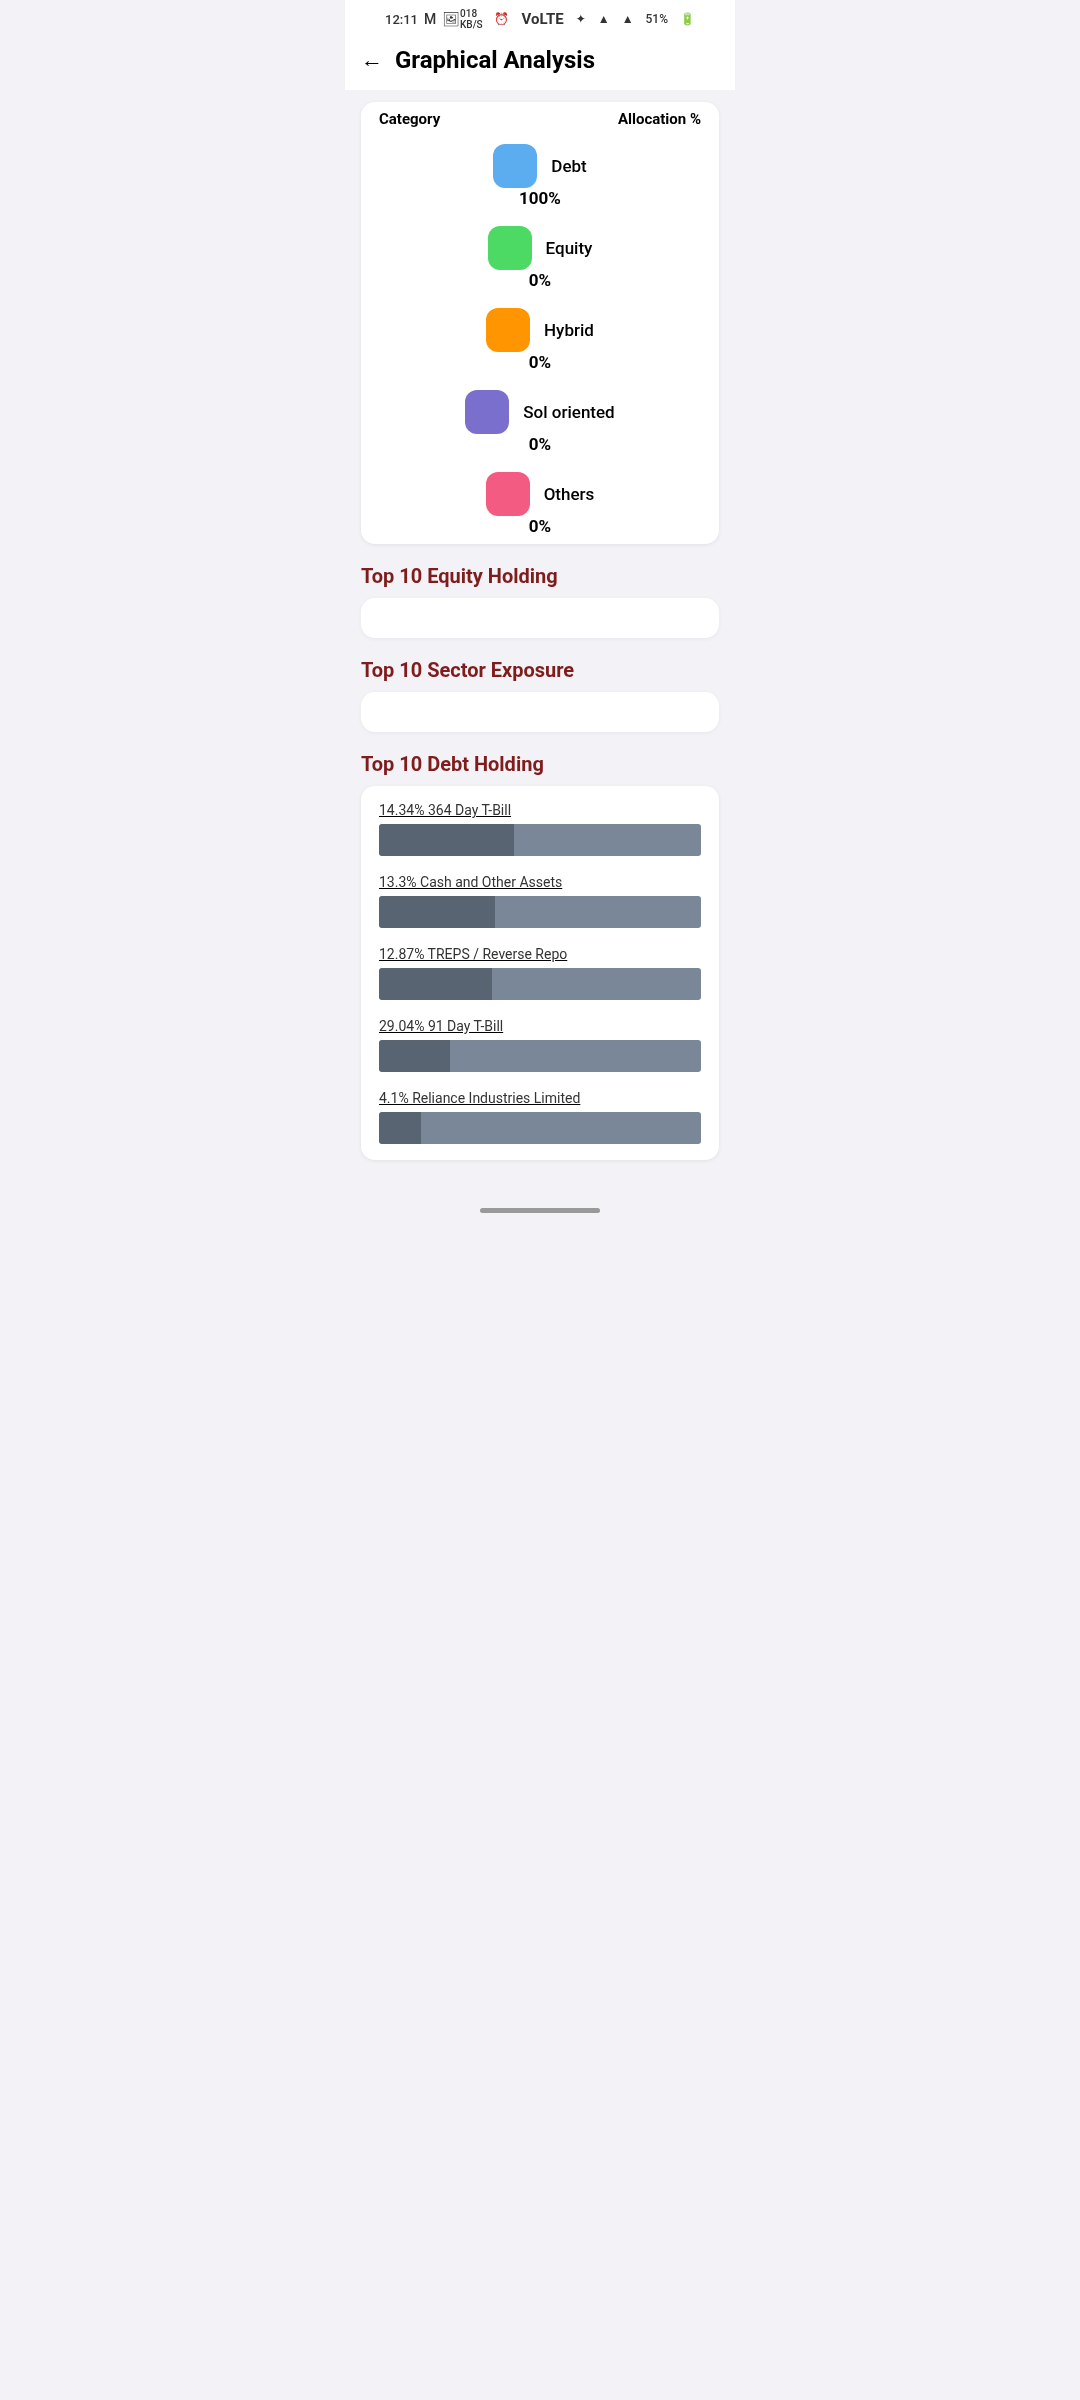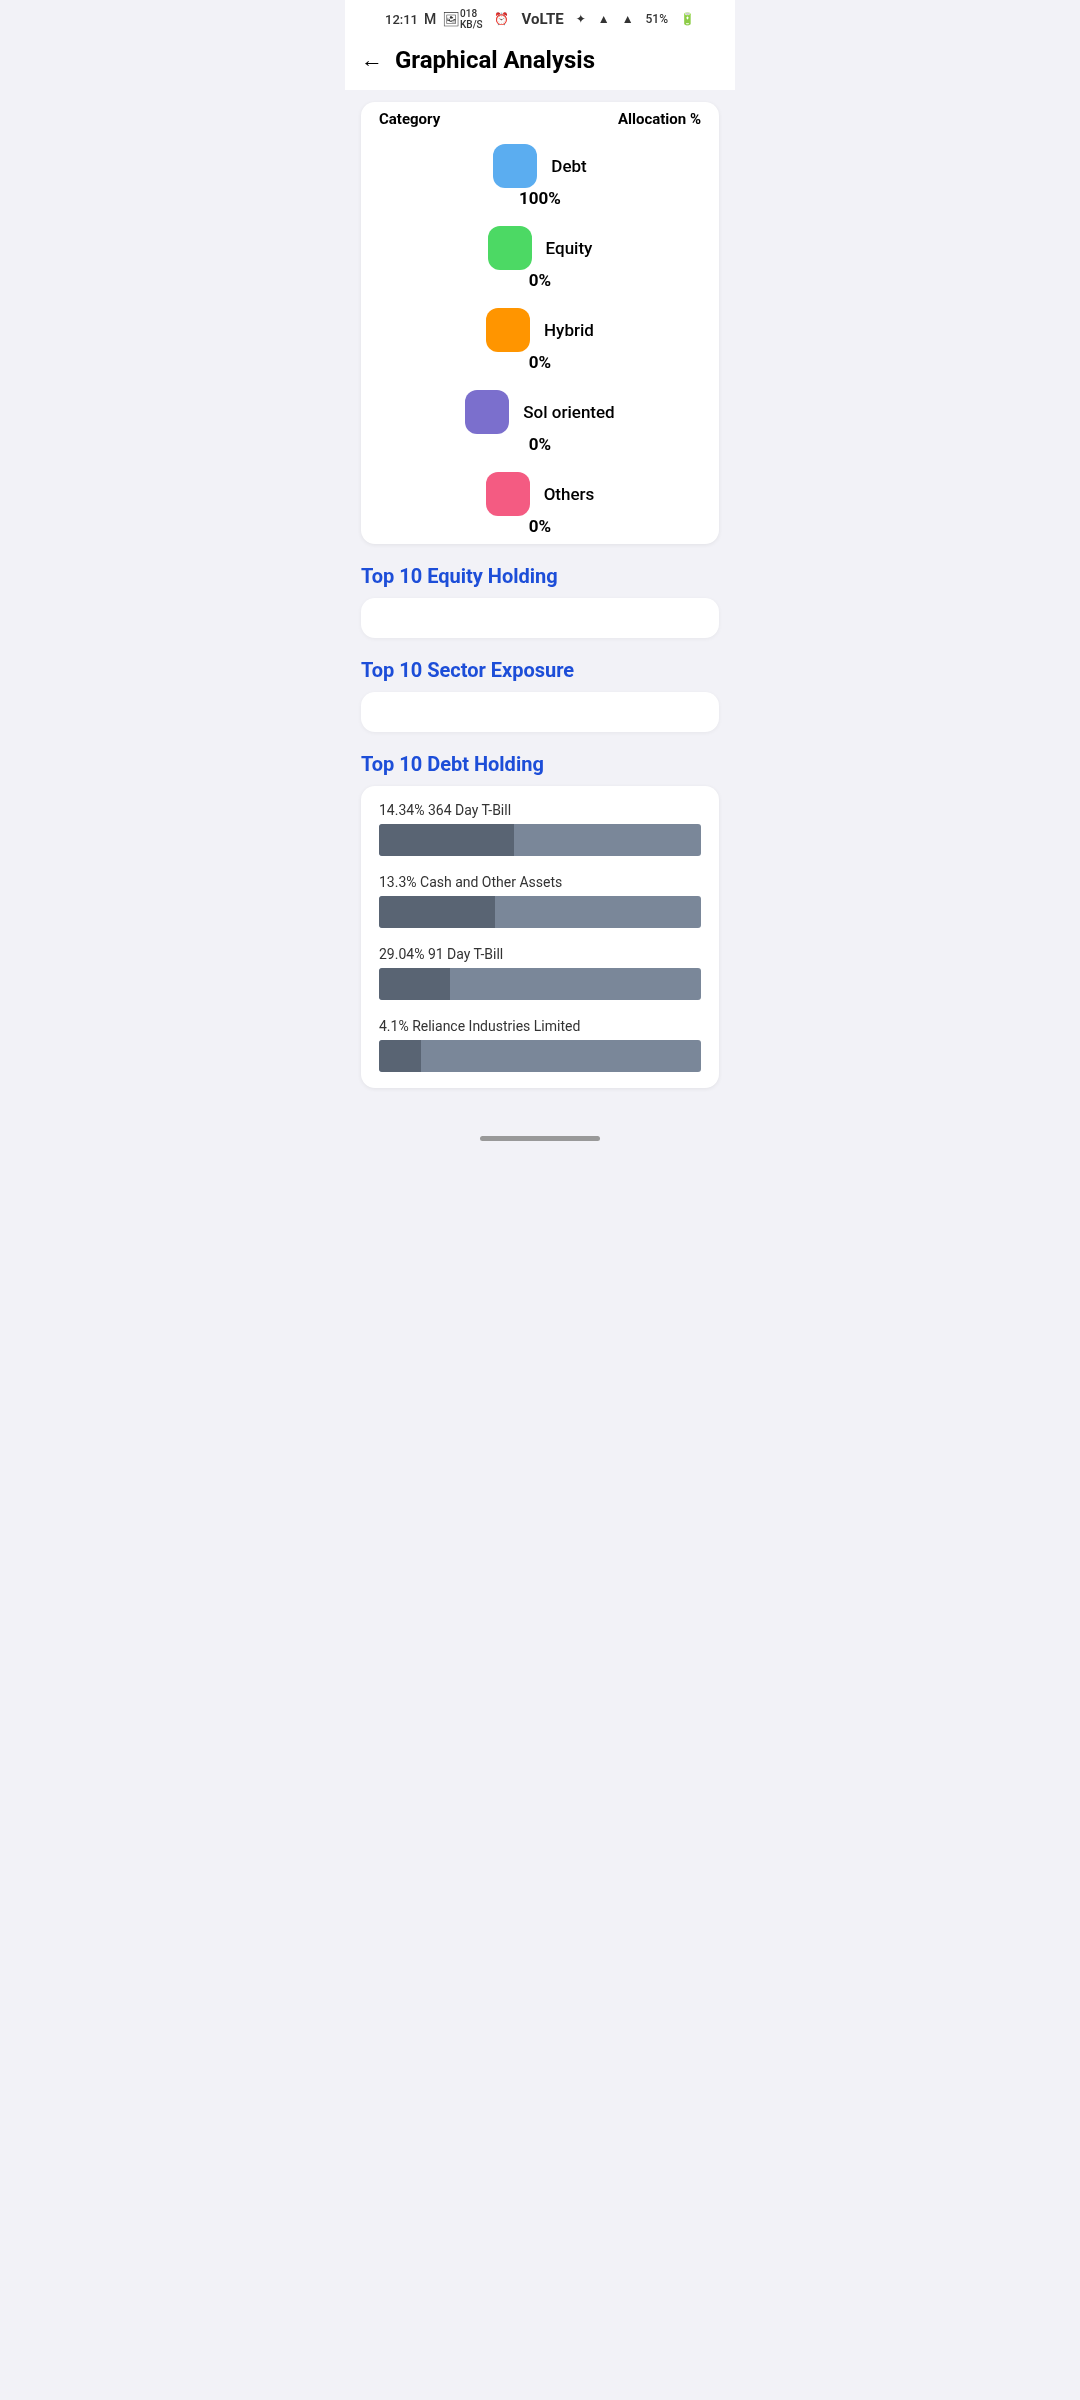--- a/index.html
+++ b/index.html
@@ -95,38 +95,39 @@
     }
     .allocation-value {
       font-size: 17px;
       font-weight: 700;
       color: #000;
     }
 
     .section-title {
       font-size: 20px;
       font-weight: 700;
-      color: #1d4ed8;
+      color: #7f1d1d;
       margin-bottom: 10px;
     }
     .empty-card {
       background: white;
       border-radius: 14px;
       padding: 20px;
       margin-bottom: 20px;
       min-height: 36px;
       box-shadow: 0 1px 4px rgba(0,0,0,0.05);
     }
 
     .debt-section { margin-bottom: 20px; }
     .debt-card {
       background: white;
       border-radius: 14px;
       padding: 16px 18px;
       box-shadow: 0 1px 4px rgba(0,0,0,0.07);
+      text-decoration: underline;
     }
     .debt-item {
       margin-bottom: 18px;
     }
     .debt-item:last-child { margin-bottom: 0; }
     .debt-item-label {
       font-size: 14px;
       color: #333;
       margin-bottom: 6px;
       font-weight: 400;
@@ -245,20 +246,26 @@
         <div class="bar-fill" style="width:42%;"></div>
       </div>
     </div>
           <div class="debt-item">
       <div class="debt-item-label">13.3% Cash and Other Assets</div>
       <div class="bar-container">
         <div class="bar-fill" style="width:36%;"></div>
       </div>
     </div>
           <div class="debt-item">
+      <div class="debt-item-label">12.87% TREPS / Reverse Repo</div>
+      <div class="bar-container">
+        <div class="bar-fill" style="width:35%;"></div>
+      </div>
+    </div>
+          <div class="debt-item">
       <div class="debt-item-label">29.04% 91 Day T-Bill</div>
       <div class="bar-container">
         <div class="bar-fill" style="width:22%;"></div>
       </div>
     </div>
           <div class="debt-item">
       <div class="debt-item-label">4.1% Reliance Industries Limited</div>
       <div class="bar-container">
         <div class="bar-fill" style="width:13%;"></div>
       </div>

